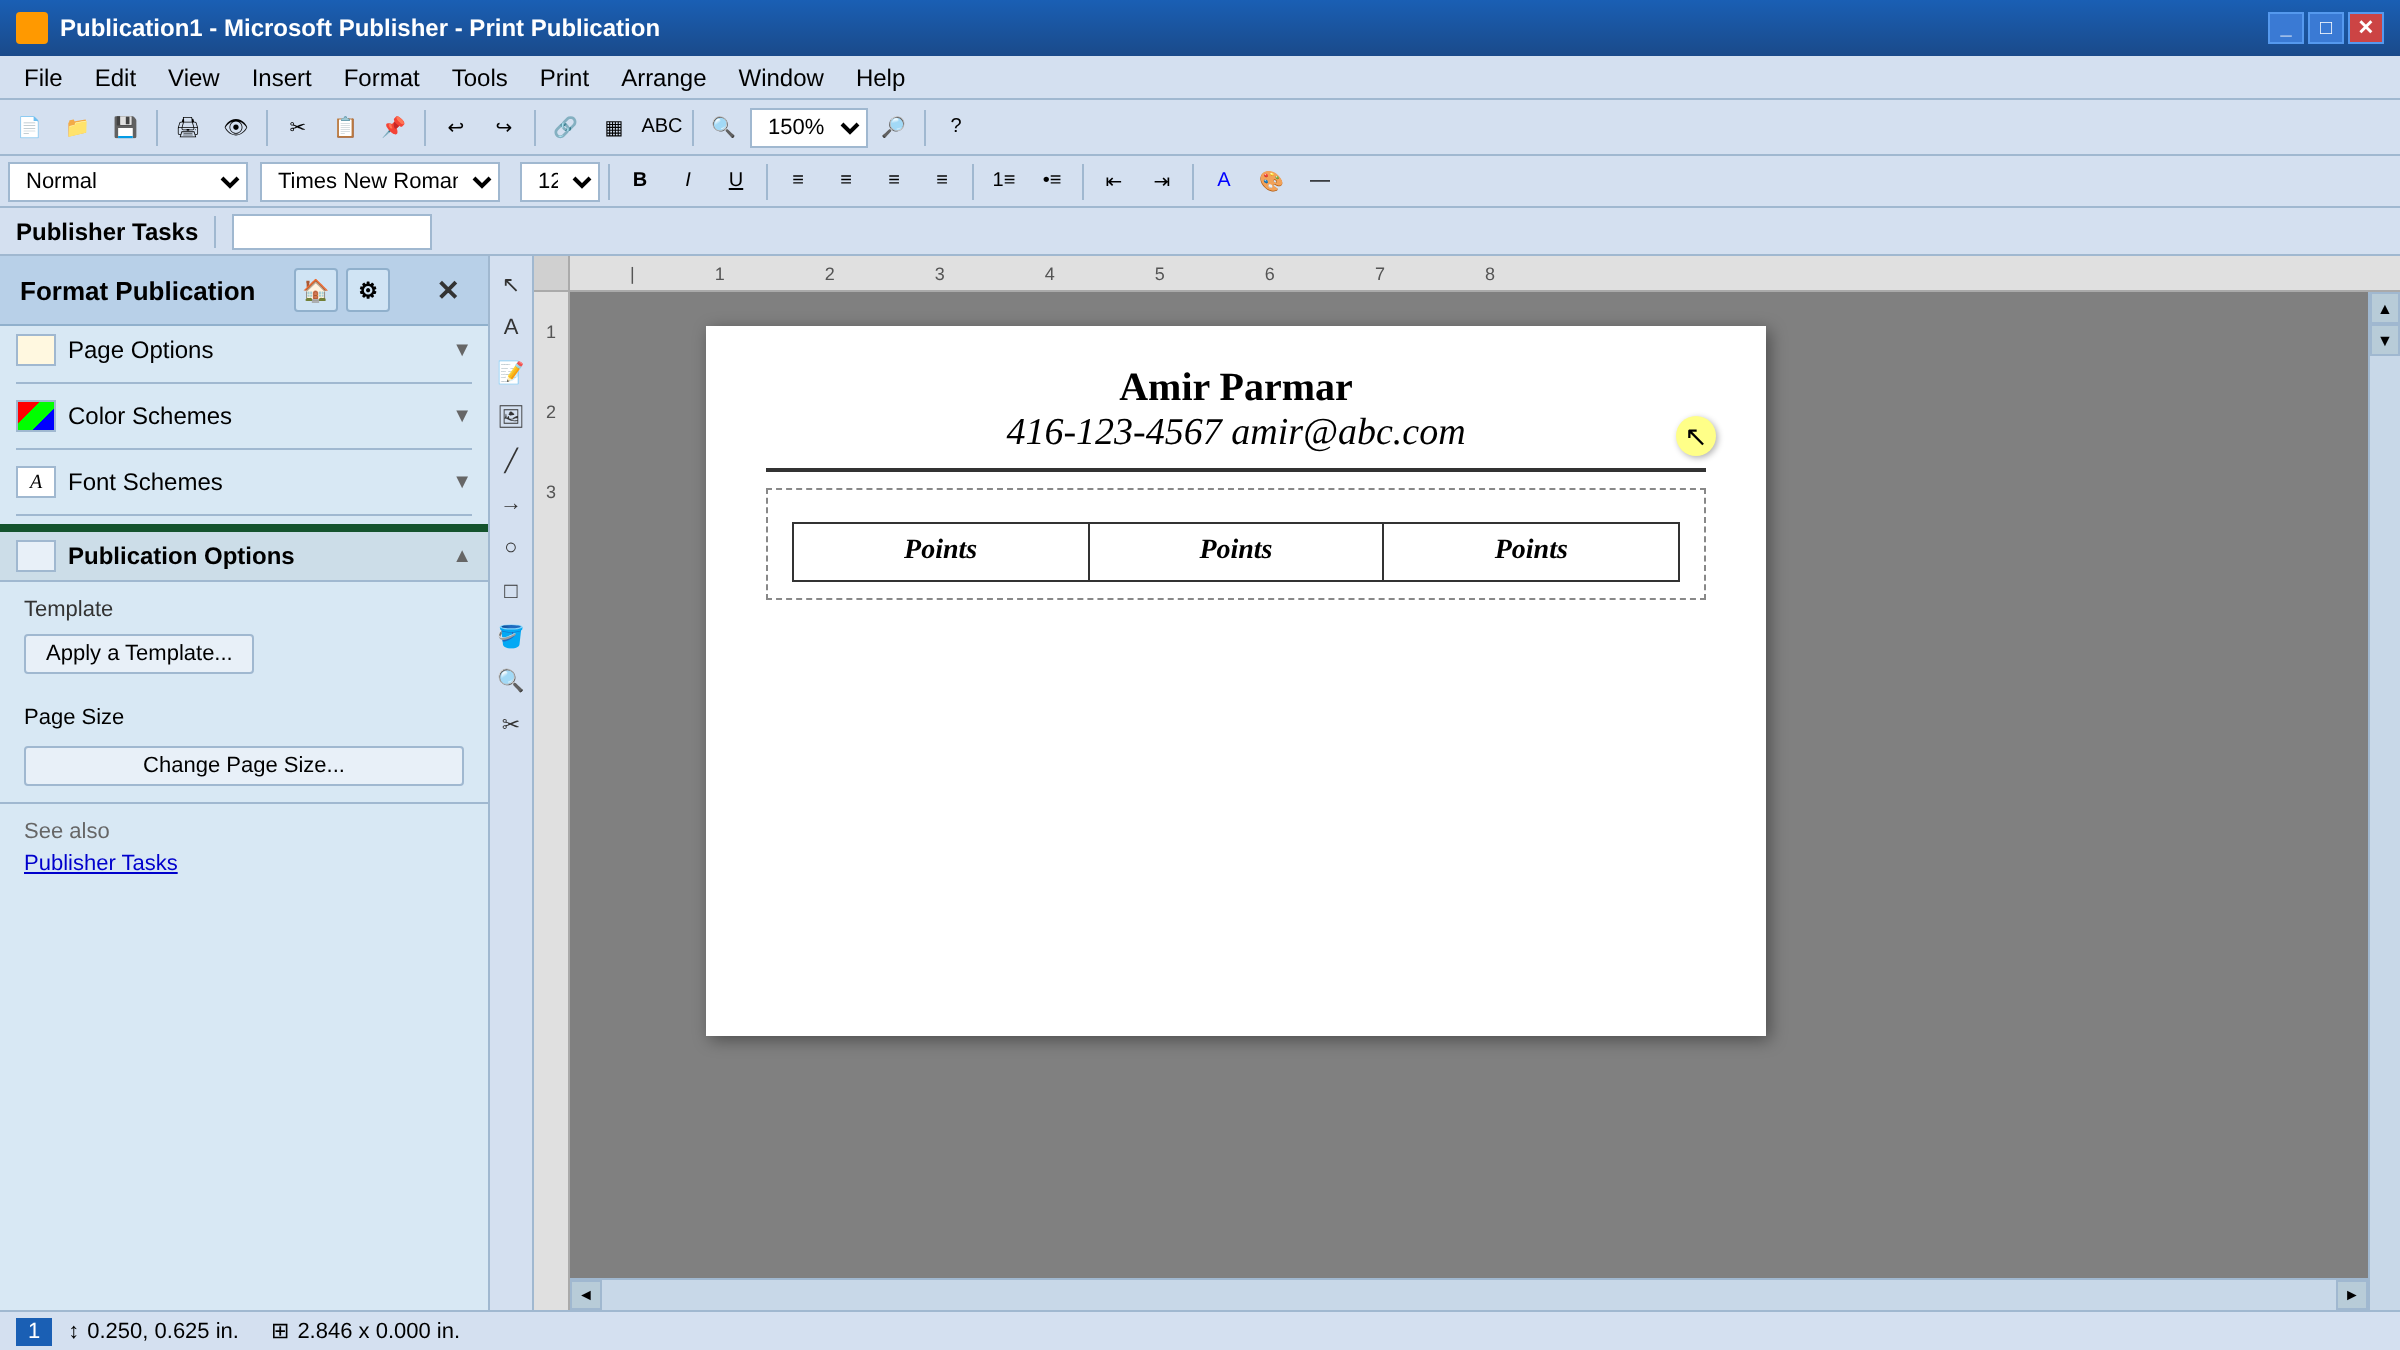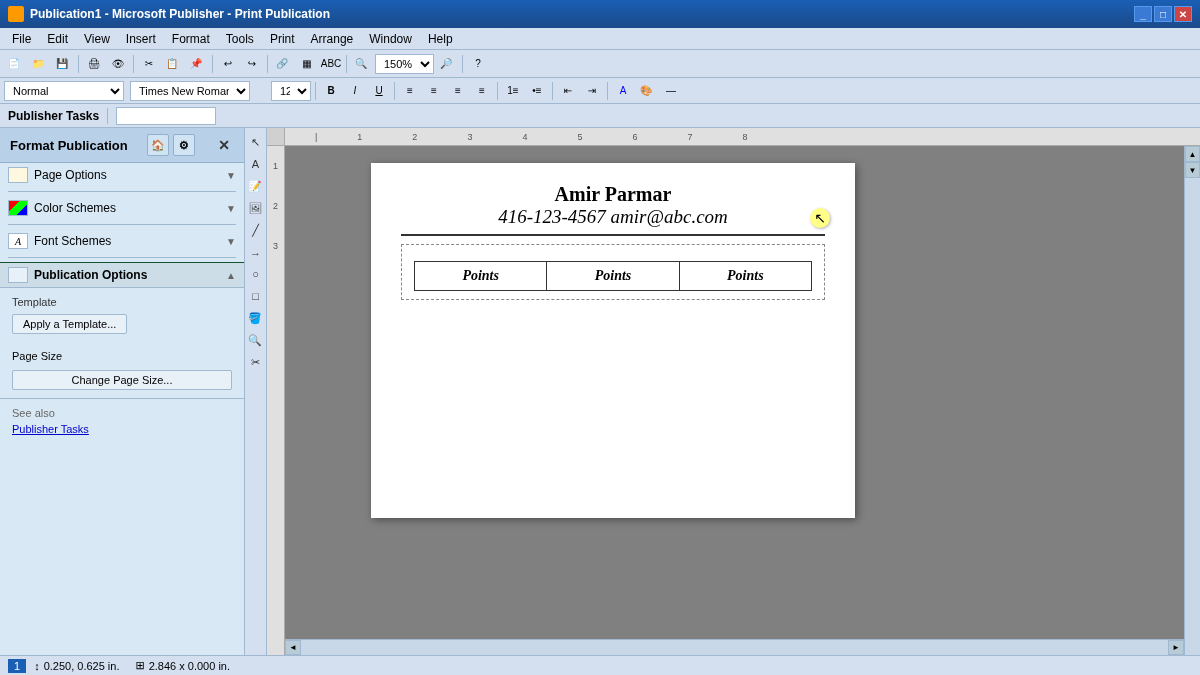--- a/index.html
+++ b/index.html
@@ -182,21 +182,21 @@
 
     
     .pub-options-header {
       display: flex;
       align-items: center;
       padding: 4px 8px;
       cursor: pointer;
       font-size: 12px;
       font-weight: bold;
       background: #ccdde8;
-      border-top: 1px solid #14532d;
+      border-top: 4px solid #14532d;
       border-bottom: 1px solid #a0b8d0;
     }
     .pub-options-content {
       padding: 8px 12px;
     }
     .section-label {
       font-size: 11px;
       margin-bottom: 6px;
       color: #333;
     }
@@ -298,22 +298,22 @@
       width: 18px; height: 18px;
       background: #d0d0d0;
       border-right: 1px solid #aaa;
       border-bottom: 1px solid #aaa;
       z-index: 2;
     }
 
     
     #document {
       position: absolute;
-      top: 35px; left: 104px;
-      width: 484px;
+      top: 35px; left: 86px;
+      width: 530px;
       height: 355px;
       background: white;
       box-shadow: 2px 2px 8px rgba(0,0,0,0.4);
     }
 
     
     .card-content {
       padding: 20px 30px;
       font-family: 'Times New Roman', serif;
     }
@@ -522,21 +522,21 @@
     <div class="tb-btn">?</div>
   </div>
 
   <div id="format-bar">
     <select class="tb-dropdown" style="width:120px;">
       <option>Normal</option>
     </select>
     <select class="tb-dropdown" style="width:120px; margin-left:4px;">
       <option>Times New Roman</option>
     </select>
-    <select class="tb-dropdown" style="width:40px; margin-left:19px;">
+    <select class="tb-dropdown" style="width:40px; margin-left:8px;">
       <option>12</option>
     </select>
     <div class="tb-separator"></div>
     <div class="tb-btn" style="font-weight:bold;">B</div>
     <div class="tb-btn" style="font-style:italic;">I</div>
     <div class="tb-btn" style="text-decoration:underline;">U</div>
     <div class="tb-separator"></div>
     <div class="tb-btn">≡</div>
     <div class="tb-btn">≡</div>
     <div class="tb-btn">≡</div>

